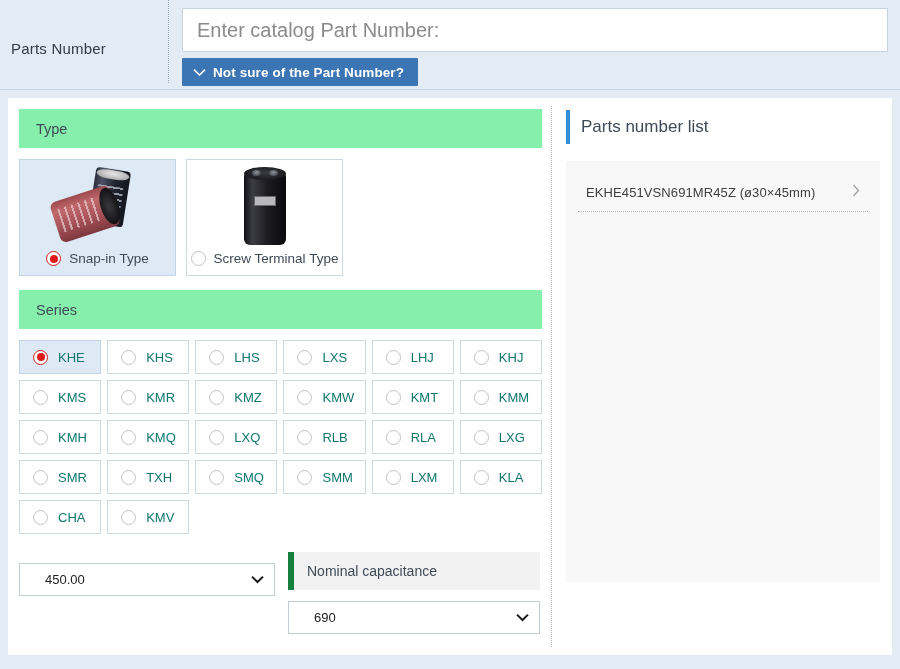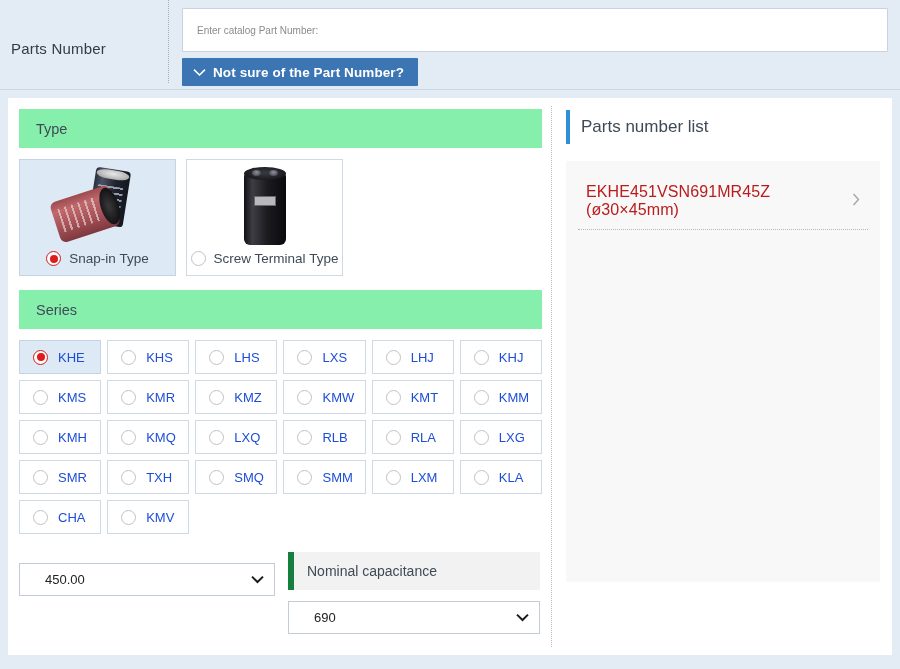--- a/index.html
+++ b/index.html
@@ -38,21 +38,21 @@
     padding-top: 8px;
     padding-left: 14px;
     flex: 1;
   }
   #part-number-input {
     display: block;
     width: 706px;
     height: 44px;
     border: 1px solid #c8d2dc;
     background: #ffffff;
-    font-size: 10px;
+    font-size: 20px;
     color: #333;
     padding: 0 14px;
     border-radius: 1px;
     outline: none;
     font-family: "Liberation Sans", sans-serif;
   }
   #part-number-input::placeholder { color: #8b8b8b; }
   #not-sure-button {
     margin-top: 6px;
     display: inline-flex;
@@ -195,21 +195,21 @@
   }
   .series-item {
     height: 34px;
     border: 1px solid #cfd9e3;
     background: #ffffff;
     display: flex;
     align-items: center;
     gap: 10px;
     padding-left: 13px;
     font-size: 13px;
-    color: #1d4ed8;
+    color: #0f766e;
     cursor: pointer;
   }
   .series-item.selected { background: #dde9f4; border-color: #c3d4e4; }
 
   
   #select-row { display: flex; gap: 13px; margin-top: 18px; }
   #voltage-col { width: 256px; }
   #capacitance-col { width: 252px; }
   .select-head {
     background: #f2f2f2;
@@ -251,21 +251,21 @@
     background: #f8f8f8;
     height: 421px;
     padding: 16px 12px 0 12px;
   }
   .part-row {
     display: flex; align-items: center; justify-content: space-between;
     border-bottom: 1px dotted #b6b6b6;
     padding: 6px 8px 10px 8px;
     cursor: pointer;
   }
-  .part-row-label { font-size: 16px; color: #b91c1c; letter-spacing: .1px; }
+  .part-row-label { font-size: 13px; color: #404040; letter-spacing: .1px; }
 </style>
 </head>
 <body>
 
 <div id="header">
   <div id="header-label">Parts Number</div>
   <div id="header-divider"></div>
   <div id="header-fields">
     <input id="part-number-input" type="text" placeholder="Enter catalog Part Number:" style="">
     <button id="not-sure-button">

